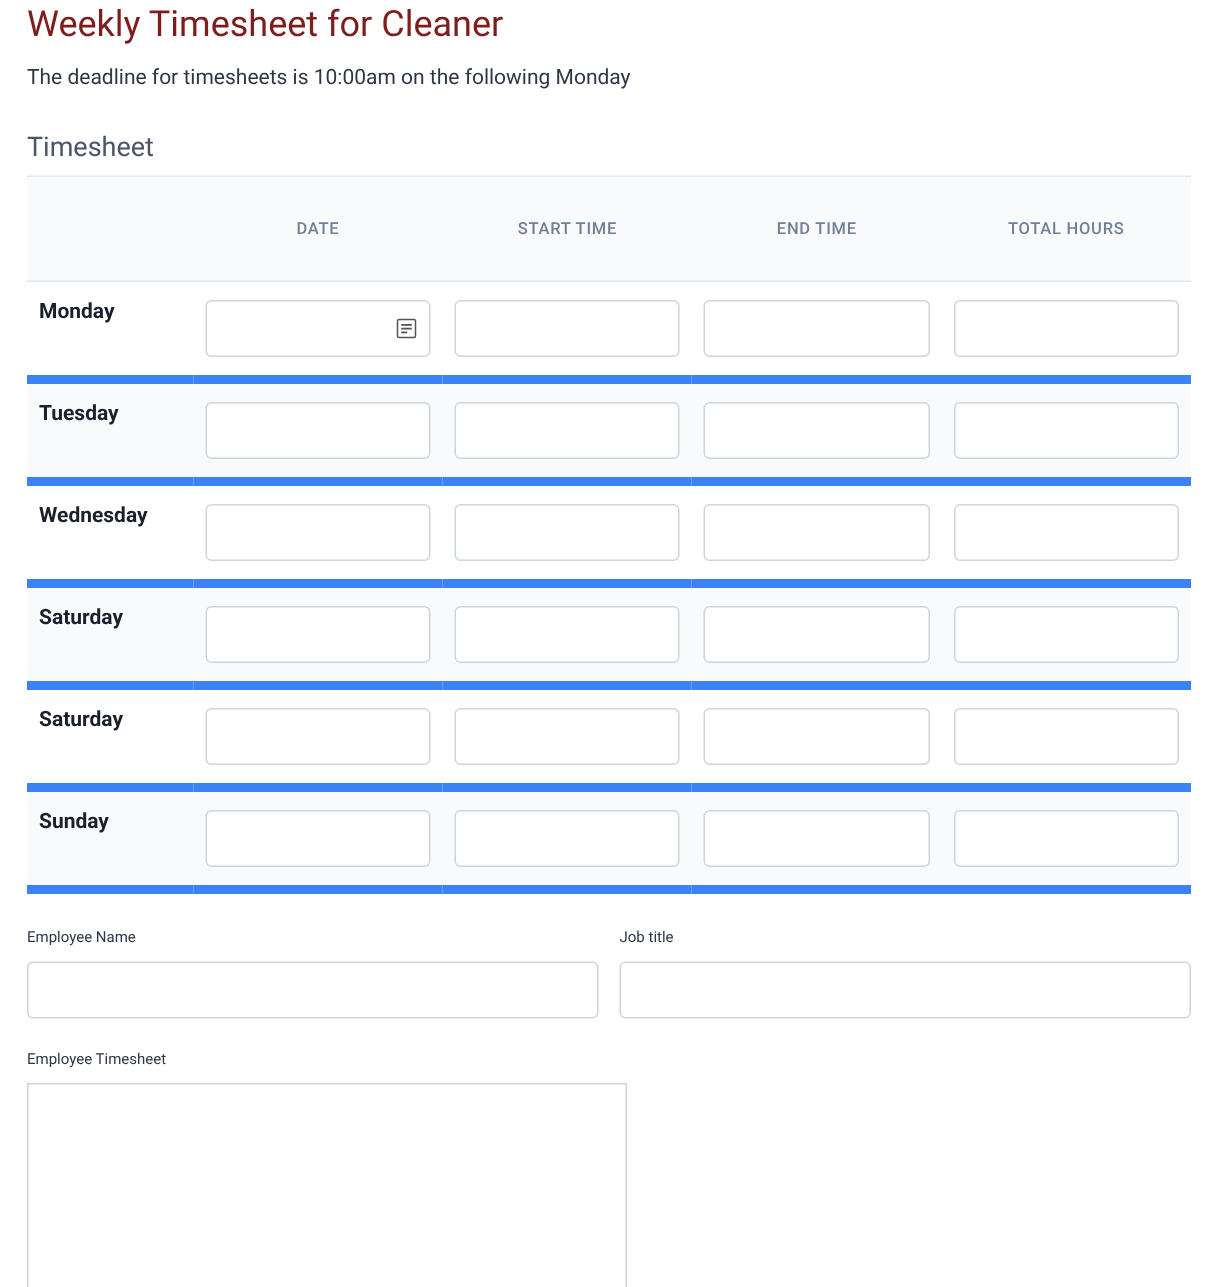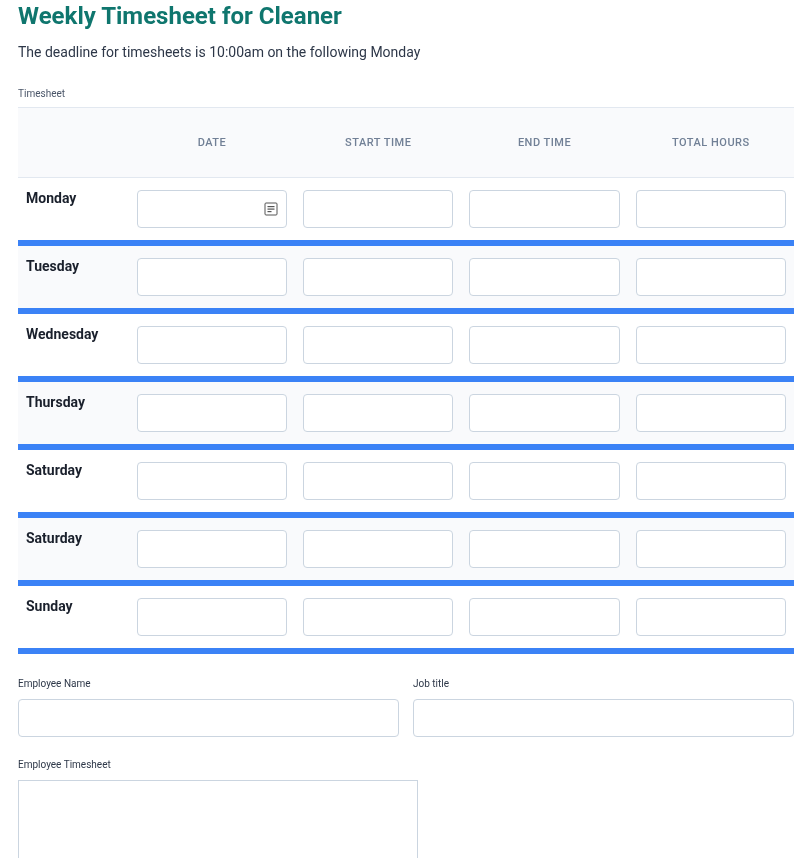--- a/index.html
+++ b/index.html
@@ -9,32 +9,32 @@
     }
     body {
       font-family: -apple-system, BlinkMacSystemFont, "Segoe UI", Roboto, Arial, sans-serif;
       color: #2d3748;
       padding: 0 18px 18px 18px;
       background: #fff;
       width: 812px;
     }
     h1 {
       font-size: 24px;
-      font-weight: 700;
-      color: #0f766e;
+      font-weight: 400;
+      color: #7f1d1d;
       margin-bottom: 14px;
       margin-top: 2px;
     }
     .subtitle {
       font-size: 14px;
       color: #2d3748;
       margin-bottom: 28px;
     }
     .section-label {
-      font-size: 10px;
+      font-size: 18px;
       color: #4a5568;
       margin-bottom: 8px;
     }
     .timesheet-table {
       width: 100%;
       border-collapse: collapse;
     }
     .timesheet-table thead th {
       text-align: center;
       font-size: 11px;
@@ -170,29 +170,20 @@
       <tr>
         <td class="day-label">Wednesday</td>
         <td class="input-cell">
           <div class="date-input-wrap"><input type="text" style=""></div>
         </td>
         <td class="input-cell"><input type="text" style=""></td>
         <td class="input-cell"><input type="text" style=""></td>
         <td class="input-cell"><input type="text" style=""></td>
       </tr>
       <tr>
-        <td class="day-label">Thursday</td>
-        <td class="input-cell">
-          <div class="date-input-wrap"><input type="text" style=""></div>
-        </td>
-        <td class="input-cell"><input type="text" style=""></td>
-        <td class="input-cell"><input type="text" style=""></td>
-        <td class="input-cell"><input type="text" style=""></td>
-      </tr>
-      <tr>
         <td class="day-label">Saturday</td>
         <td class="input-cell">
           <div class="date-input-wrap"><input type="text" style=""></div>
         </td>
         <td class="input-cell"><input type="text" style=""></td>
         <td class="input-cell"><input type="text" style=""></td>
         <td class="input-cell"><input type="text" style=""></td>
       </tr>
       <tr>
         <td class="day-label">Saturday</td>

